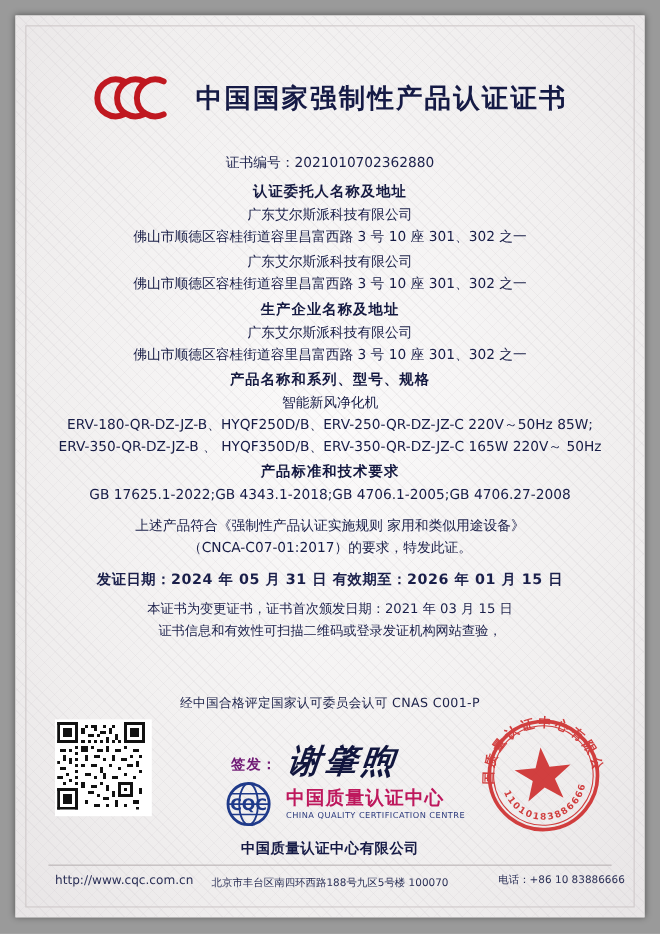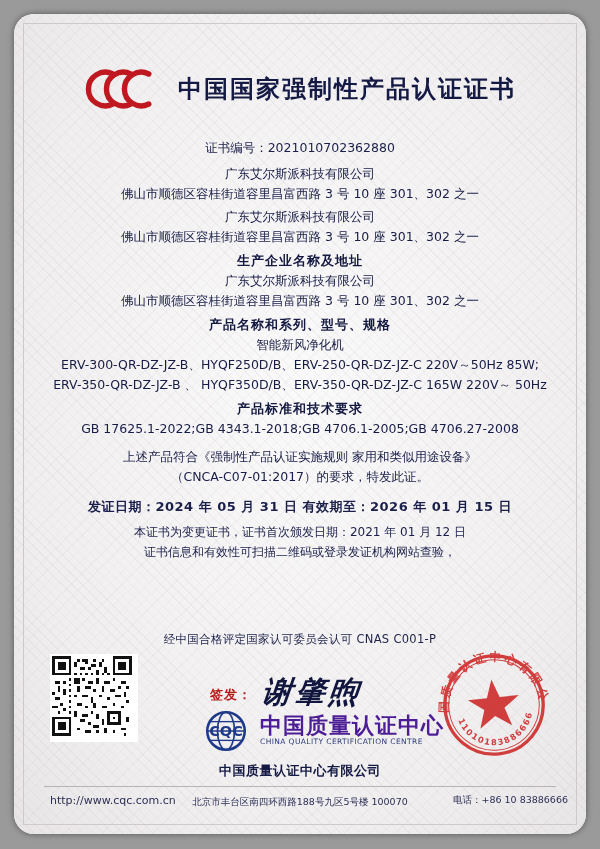--- a/index.html
+++ b/index.html
@@ -15,21 +15,20 @@
   }
   .page {
     position: absolute;
     left: 14px;
     top: 14px;
     width: 572px;
     height: 820px;
     background: #f5f3f2;
     box-shadow: 0 0 6px rgba(0,0,0,0.45);
     overflow: hidden;
-    border-radius: 20px;
   }
   
   .page:before {
     content: "";
     position: absolute;
     left: 0; top: 0; right: 0; bottom: 0;
     background:
       repeating-linear-gradient(45deg, rgba(200,195,200,0.18) 0 1px, rgba(255,255,255,0) 1px 7px),
       repeating-linear-gradient(-45deg, rgba(205,200,205,0.15) 0 1px, rgba(255,255,255,0) 1px 9px),
       radial-gradient(ellipse at 50% 45%, #fbfafa 0%, #f0eeee 70%, #e8e5e6 100%);
@@ -130,21 +129,21 @@
   .sig-row {
     position: absolute;
     left: 196px;
     top: 658px;
     display: flex;
     align-items: flex-start;
   }
   .sig-label {
     font-size: 13px;
     font-weight: bold;
-    color: #b91c1c;
+    color: #701a75;
     margin-top: 14px;
     letter-spacing: 1px;
   }
   .sig-name {
     margin-left: 10px;
     font-family: "DejaVu Serif", "Liberation Serif", serif;
     font-size: 30px;
     font-style: italic;
     font-weight: bold;
     color: #11163e;
@@ -162,23 +161,23 @@
   }
   .cqc-mark {
     width: 52px;
     height: 46px;
     flex: none;
   }
   .cqc-text {
     margin-left: 8px;
   }
   .cqc-cn {
-    font-size: 22px;
-    font-weight: bold;
-    color: #4c1d95;
+    font-size: 17px;
+    font-weight: bold;
+    color: #be185d;
     letter-spacing: 1px;
     line-height: 20px;
   }
   .cqc-en {
     font-size: 7.5px;
     color: #2c3a7c;
     letter-spacing: 0.4px;
     line-height: 11px;
   }
   .issuer {
@@ -269,51 +268,52 @@
         </g>
       </svg>
       <div class="doc-title">中国国家强制性产品认证证书</div>
     </div>
 
     <div class="body-block">
 
       <div class="cert-no">证书编号：2021010702362880</div>
       <div class="sp5"></div>
 
+      <div class="label">认证委托人名称及地址</div>
       <div class="line">广东艾尔斯派科技有限公司</div>
       <div class="line">佛山市顺德区容桂街道容里昌富西路 3 号 10 座 301、302 之一</div>
       <div class="sp3"></div>
 
       <div class="line">广东艾尔斯派科技有限公司</div>
       <div class="line">佛山市顺德区容桂街道容里昌富西路 3 号 10 座 301、302 之一</div>
       <div class="sp3"></div>
 
       <div class="label">生产企业名称及地址</div>
       <div class="line">广东艾尔斯派科技有限公司</div>
       <div class="line">佛山市顺德区容桂街道容里昌富西路 3 号 10 座 301、302 之一</div>
       <div class="sp3"></div>
 
       <div class="label">产品名称和系列、型号、规格</div>
       <div class="line">智能新风净化机</div>
-      <div class="line">ERV-300-QR-DZ-JZ-B、HYQF250D/B、ERV-250-QR-DZ-JZ-C 220V～50Hz 85W;</div>
+      <div class="line">ERV-180-QR-DZ-JZ-B、HYQF250D/B、ERV-250-QR-DZ-JZ-C 220V～50Hz 85W;</div>
       <div class="line">ERV-350-QR-DZ-JZ-B 、 HYQF350D/B、ERV-350-QR-DZ-JZ-C 165W 220V～ 50Hz</div>
       <div class="sp3"></div>
 
       <div class="label">产品标准和技术要求</div>
       <div class="line">GB 17625.1-2022;GB 4343.1-2018;GB 4706.1-2005;GB 4706.27-2008</div>
       <div class="sp8"></div>
 
       <div class="line">上述产品符合《强制性产品认证实施规则  家用和类似用途设备》</div>
       <div class="line">（CNCA-C07-01:2017）的要求，特发此证。</div>
       <div class="sp8"></div>
 
       <div class="dates">发证日期：2024 年 05 月 31 日    有效期至：2026 年 01 月 15 日</div>
       <div class="sp3"></div>
 
-      <div class="small-note">本证书为变更证书，证书首次颁发日期：2021 年 01 月 12 日</div>
+      <div class="small-note">本证书为变更证书，证书首次颁发日期：2021 年 03 月 15 日</div>
       <div class="small-note">证书信息和有效性可扫描二维码或登录发证机构网站查验，</div>
     </div>
 
     <div class="cnas">经中国合格评定国家认可委员会认可 CNAS C001-P</div>
 
     <div class="sig-row">
       <div class="sig-label">签发：</div>
       <div class="sig-name">谢肇煦</div>
     </div>
 

